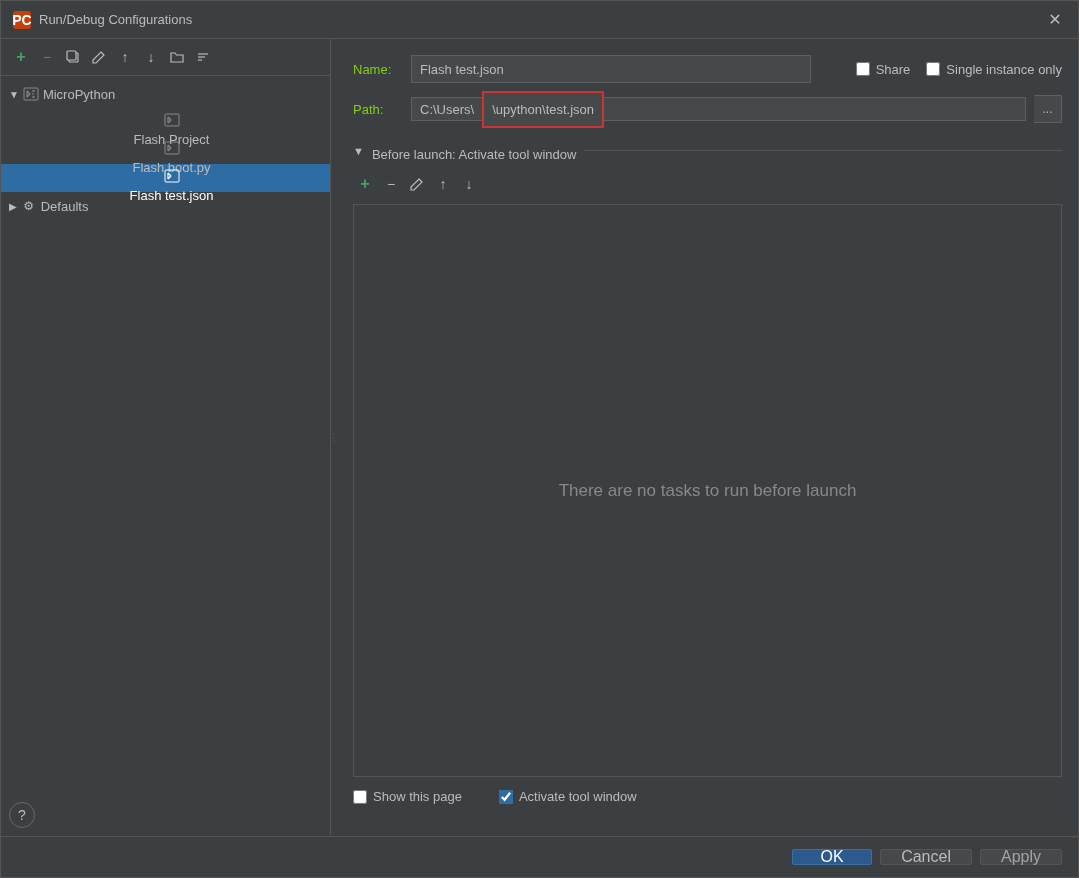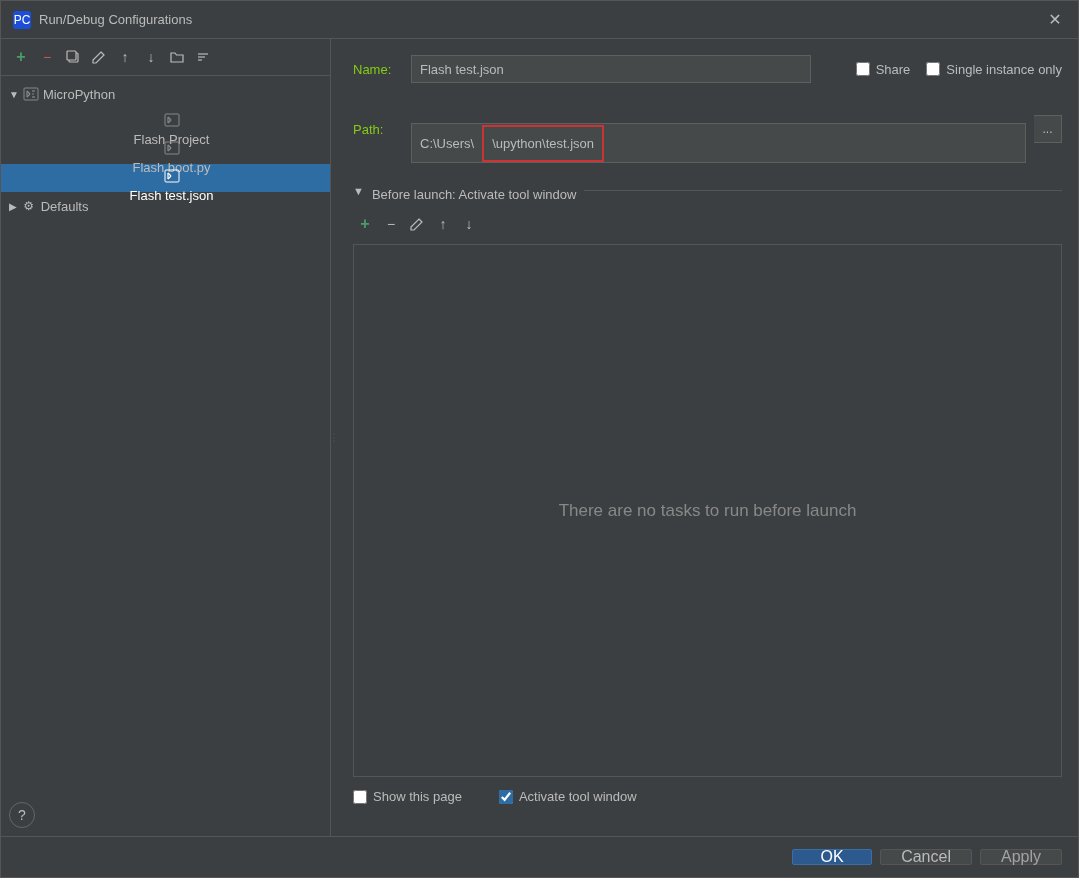--- a/index.html
+++ b/index.html
@@ -30,28 +30,28 @@
       height: 38px;
     }
     .title-bar-left {
       display: flex;
       align-items: center;
       gap: 8px;
     }
     .title-icon {
       width: 18px;
       height: 18px;
-      background: #1d4ed8;
+      background: #c2410c;
       border-radius: 3px;
       display: flex;
       align-items: center;
       justify-content: center;
-      font-size: 12px;
+      font-size: 14px;
       color: white;
-      font-weight: normal;
+      font-weight: bold;
     }
     .title-text {
       color: #bbbbbb;
       font-size: 13px;
     }
     .close-btn {
       width: 22px;
       height: 22px;
       background: none;
       border: none;
@@ -166,22 +166,21 @@
       align-items: center;
       margin-bottom: 16px;
       gap: 8px;
     }
     .path-input-container {
       flex: 1;
       display: flex;
       align-items: center;
       background: #45494a;
       border: 1px solid #5e6060;
-      height: 40px;
-      margin-top: 28px;
+      height: 24px;
     }
     .path-left {
       padding: 0 8px;
       color: #bbbbbb;
       font-size: 13px;
       flex-shrink: 0;
     }
     .path-right {
       padding: 9px 8px;
       color: #bbbbbb;

